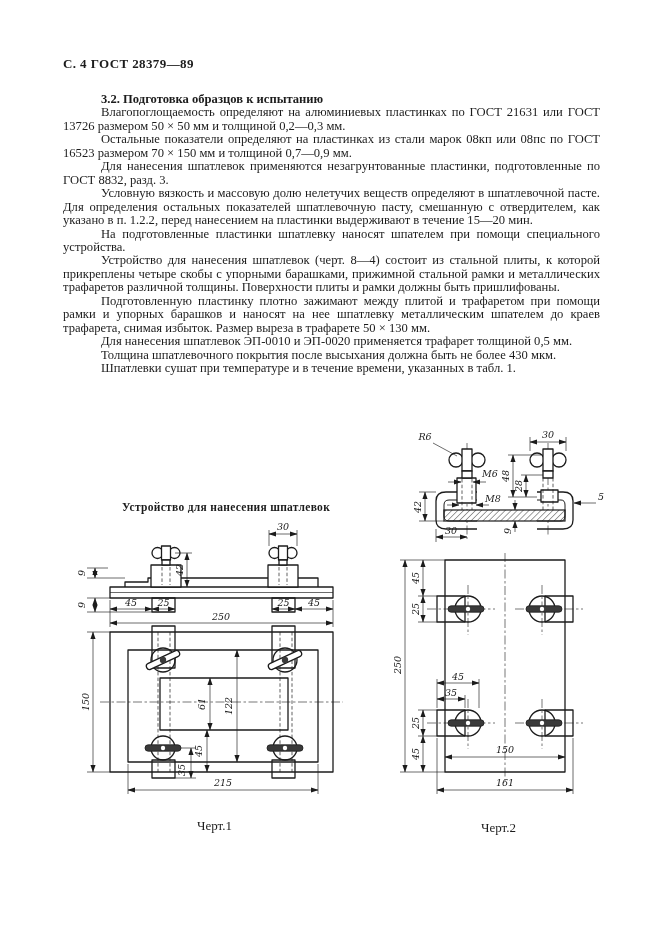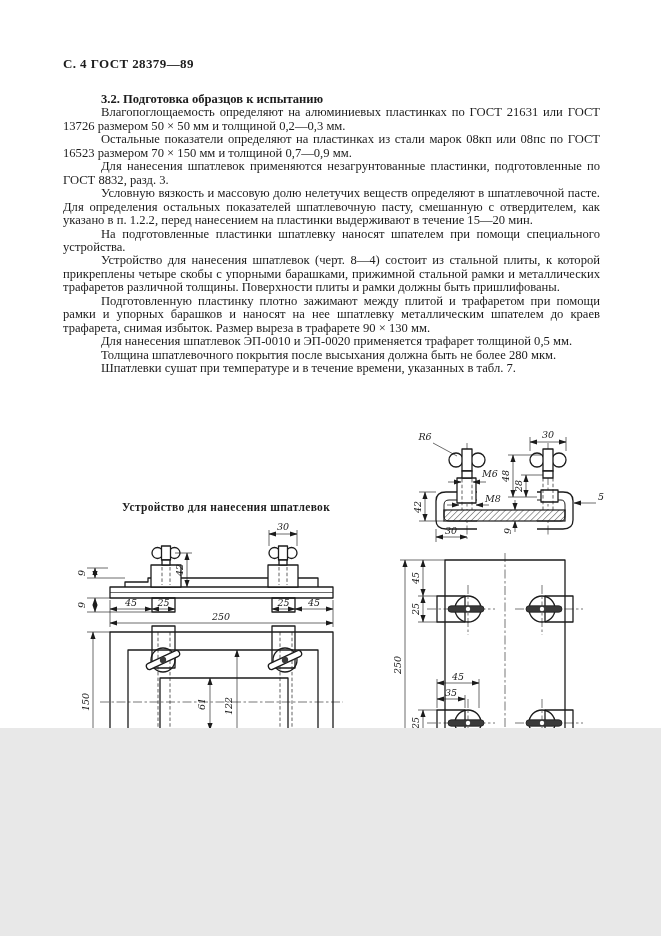--- a/index.html
+++ b/index.html
@@ -1,16 +1,16 @@
 <!DOCTYPE html>
 <html><head>
 <meta charset="utf-8">
 <style>
   html,body { margin:0; padding:0; background:#e8e8e8; }
-  .page { position:relative; width:661px; height:728px; background:#ffffff; overflow:hidden;
+  .page { position:relative; width:661px; height:936px; background:#ffffff; overflow:hidden;
           font-family:"Liberation Serif", serif; color:#1c1c1c; }
   .hdr { position:absolute; left:63px; top:56px; font-weight:bold; font-size:13px; letter-spacing:.4px; }
   .body-text { position:absolute; left:63px; top:93px; width:537px;
                font-size:12.6px; line-height:13.45px; text-align:justify; }
   .body-text h3 { margin:0; font-size:12.6px; font-weight:bold; text-indent:38px; text-align:left; }
   .body-text p { margin:0; text-indent:38px; }
   .cap { position:absolute; left:122px; top:501px; font-weight:bold; font-size:11.5px; letter-spacing:.3px; }
   .figlbl { position:absolute; font-size:13px; }
   #f1lbl { left:197px; top:818px; }
   #f2lbl { left:481px; top:820px; }
@@ -36,24 +36,24 @@
   <div class="hdr">С. 4 ГОСТ  28379—89</div>
 
   <div class="body-text">
     <h3>3.2. Подготовка образцов к испытанию</h3>
     <p>Влагопоглощаемость определяют на алюминиевых пластинках по ГОСТ 21631 или ГОСТ 13726 размером 50 × 50 мм и толщиной 0,2—0,3 мм.</p>
     <p>Остальные показатели определяют на пластинках из стали марок 08кп или 08пс по ГОСТ 16523 размером 70 × 150 мм и толщиной 0,7—0,9 мм.</p>
     <p>Для нанесения шпатлевок применяются незагрунтованные пластинки, подготовленные по ГОСТ 8832, разд. 3.</p>
     <p>Условную вязкость и массовую долю нелетучих веществ определяют в шпатлевочной пасте. Для определения остальных показателей шпатлевочную пасту, смешанную с отвердителем, как указано в п. 1.2.2, перед нанесением на пластинки выдерживают в течение 15—20 мин.</p>
     <p>На подготовленные пластинки шпатлевку наносят шпателем при помощи специального устройства.</p>
     <p>Устройство для нанесения шпатлевок (черт. 8—4) состоит из стальной плиты, к которой прикреплены четыре скобы с упорными барашками, прижимной стальной рамки и металлических трафаретов различной толщины. Поверхности плиты и рамки должны быть пришлифованы.</p>
-    <p>Подготовленную пластинку плотно зажимают между плитой и трафаретом при помощи рамки и упорных барашков и наносят на нее шпатлевку металлическим шпателем до краев трафарета, снимая избыток. Размер выреза в трафарете 90 × 130 мм.</p>
+    <p>Подготовленную пластинку плотно зажимают между плитой и трафаретом при помощи рамки и упорных барашков и наносят на нее шпатлевку металлическим шпателем до краев трафарета, снимая избыток. Размер выреза в трафарете 50 × 130 мм.</p>
     <p>Для нанесения шпатлевок ЭП-0010 и ЭП-0020 применяется трафарет толщиной 0,5 мм.</p>
-    <p>Толщина шпатлевочного покрытия после высыхания должна быть не более 280 мкм.</p>
-    <p>Шпатлевки сушат при температуре и в течение времени, указанных в табл. 7.</p>
+    <p>Толщина шпатлевочного покрытия после высыхания должна быть не более 430 мкм.</p>
+    <p>Шпатлевки сушат при температуре и в течение времени, указанных в табл. 1.</p>
   </div>
 
   <div class="cap">Устройство для нанесения шпатлевок</div>
 
   <svg id="detailSvg" width="240" height="132" viewBox="0 0 240 132">
     <defs>
       <marker id="ae3" viewBox="0 0 10 7" refX="9.5" refY="3.5" markerWidth="7.5" markerHeight="5.3" markerUnits="userSpaceOnUse" orient="auto">
           <path d="M0,0 L10,3.5 L0,7 Z" fill="#1c1c1c"></path>
         </marker>
       <marker id="as3" viewBox="0 0 10 7" refX="0.5" refY="3.5" markerWidth="7.5" markerHeight="5.3" markerUnits="userSpaceOnUse" orient="auto">

